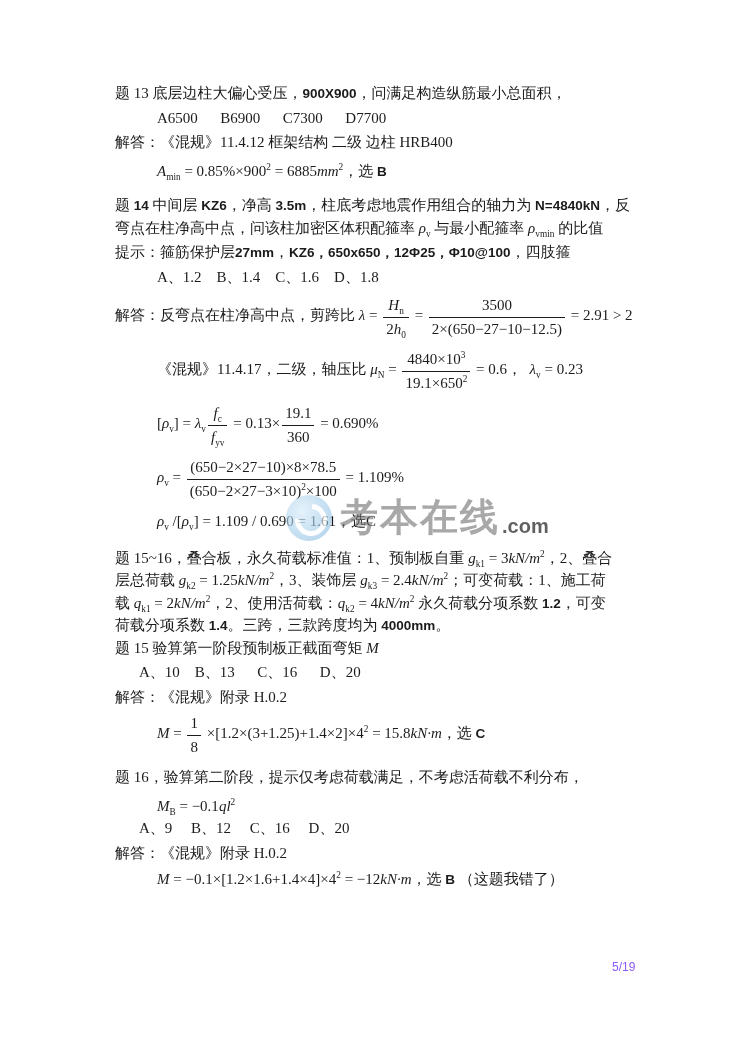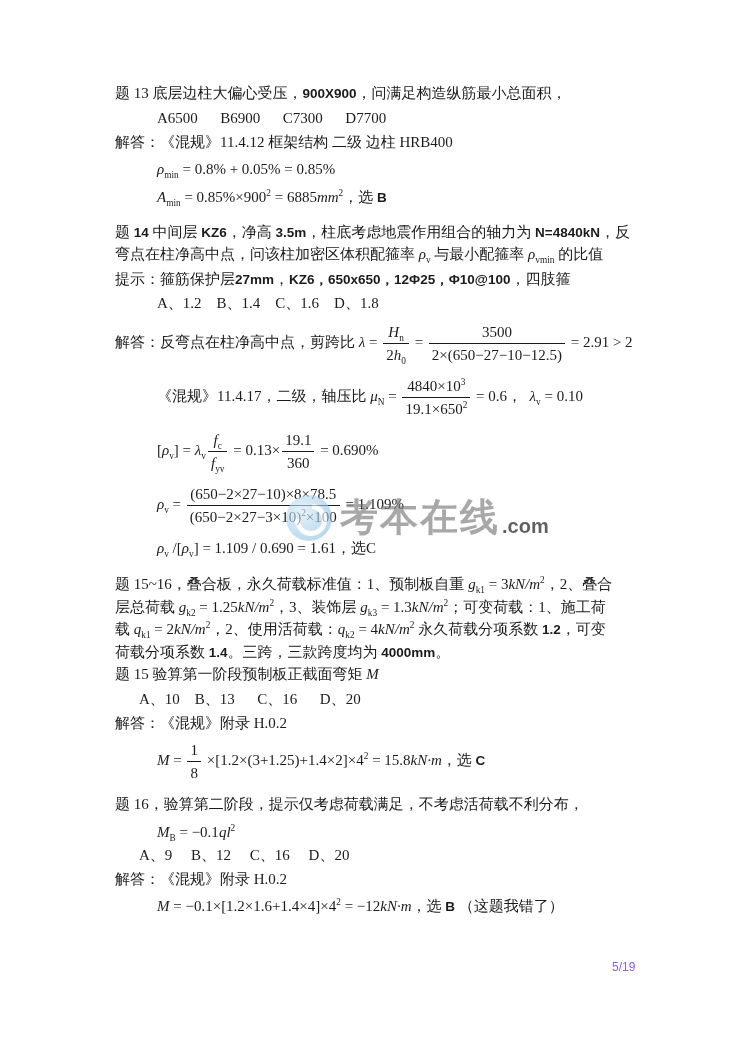--- a/index.html
+++ b/index.html
@@ -26,33 +26,32 @@
   .pagenum{position:absolute;left:612px;top:960px;font-family:"Liberation Sans","DejaVu Sans",sans-serif;font-size:12px;color:#8b5cf6;}
 </style>
 </head>
 <body>
 
 <div class="page">
   <div class="content" id="doc">
       <div class="ln" style="margin-left: 0px;"><span>题 13 底层边柱大偏心受压，</span><span class="bd">900X900</span><span>，问满足构造纵筋最小总面积，</span></div>
       <div class="ln" style="margin-left: 42px; margin-top: 2px;"><span>A6500      B6900      C7300      D7700</span></div>
       <div class="ln" style="margin-left: 0px; margin-top: 2px;"><span>解答：《混规》11.4.12 框架结构 二级 边柱 HRB400</span></div>
-      <div class="ln" style="margin-left: 42px; margin-top: 4px;"><span class="it">ρ</span><sub>min</sub><span> = 0.8% + 0.05% = 0.85%</span></div>
       <div class="ln" style="margin-left: 42px; margin-top: 6px;"><span class="it">A</span><sub>min</sub><span> = 0.85%×900</span><sup>2</sup><span> = 6885</span><span class="it">mm</span><sup>2</sup><span>，选 </span><span class="bd">B</span></div>
       <div class="ln" style="margin-left: 0px; margin-top: 12px;"><span>题 </span><span class="bd">14</span><span> 中间层 </span><span class="bd">KZ6</span><span>，净高 </span><span class="bd">3.5m</span><span>，柱底考虑地震作用组合的轴力为 </span><span class="bd">N=4840kN</span><span>，反</span></div>
       <div class="ln" style="margin-left: 0px;"><span>弯点在柱净高中点，问该柱加密区体积配箍率 </span><span class="it">ρ</span><sub>v</sub><span> 与最小配箍率 </span><span class="it">ρ</span><sub>vmin</sub><span> 的比值</span></div>
       <div class="ln" style="margin-left: 0px; margin-top: 2px;"><span>提示：箍筋保护层</span><span class="bd">27mm</span><span>，</span><span class="bd">KZ6，650x650，12Φ25，Φ10@100</span><span>，四肢箍</span></div>
       <div class="ln" style="margin-left: 42px; margin-top: 2px;"><span>A、1.2    B、1.4    C、1.6    D、1.8</span></div>
       <div class="ln" style="margin-left: 0px; margin-top: 6px;"><span>解答：反弯点在柱净高中点，剪跨比 </span><span class="it">λ</span><span> = </span><span class="frac"><span class="fn"><span class="it">H</span><sub>n</sub></span><span class="fd"><span>2</span><span class="it">h</span><sub>0</sub></span></span><span> = </span><span class="frac"><span class="fn"><span>3500</span></span><span class="fd"><span>2×(650−27−10−12.5)</span></span></span><span> = 2.91 &gt; 2</span></div>
-      <div class="ln" style="margin-left: 42px; margin-top: 8px;"><span>《混规》11.4.17，二级，轴压比 </span><span class="it">μ</span><sub>N</sub><span> = </span><span class="frac"><span class="fn"><span>4840×10</span><sup>3</sup></span><span class="fd"><span>19.1×650</span><sup>2</sup></span></span><span> = 0.6，  </span><span class="it">λ</span><sub>v</sub><span> = 0.10</span></div>
+      <div class="ln" style="margin-left: 42px; margin-top: 8px;"><span>《混规》11.4.17，二级，轴压比 </span><span class="it">μ</span><sub>N</sub><span> = </span><span class="frac"><span class="fn"><span>4840×10</span><sup>3</sup></span><span class="fd"><span>19.1×650</span><sup>2</sup></span></span><span> = 0.6，  </span><span class="it">λ</span><sub>v</sub><span> = 0.23</span></div>
       <div class="ln" style="margin-left: 42px; margin-top: 8px;"><span>[</span><span class="it">ρ</span><sub>v</sub><span>] = </span><span class="it">λ</span><sub>v</sub><span class="frac"><span class="fn"><span class="it">f</span><sub>c</sub></span><span class="fd"><span class="it">f</span><sub>yv</sub></span></span><span> = 0.13×</span><span class="frac"><span class="fn"><span>19.1</span></span><span class="fd"><span>360</span></span></span><span> = 0.690%</span></div>
       <div class="ln" style="margin-left: 42px; margin-top: 8px;"><span class="it">ρ</span><sub>v</sub><span> = </span><span class="frac"><span class="fn"><span>(650−2×27−10)×8×78.5</span></span><span class="fd"><span>(650−2×27−3×10)</span><sup>2</sup><span>×100</span></span></span><span> = 1.109%</span></div>
       <div class="ln" style="margin-left: 42px; margin-top: 8px;"><span class="it">ρ</span><sub>v</sub><span> /[</span><span class="it">ρ</span><sub>v</sub><span>] = 1.109 / 0.690 = 1.61，选</span><span>C</span></div>
       <div class="ln" style="margin-left: 0px; margin-top: 14px;"><span>题 15~16，叠合板，永久荷载标准值：1、预制板自重 </span><span class="it">g</span><sub>k1</sub><span> = 3</span><span class="it">kN/m</span><sup>2</sup><span>，2、叠合</span></div>
-      <div class="ln" style="margin-left: 0px;"><span>层总荷载 </span><span class="it">g</span><sub>k2</sub><span> = 1.25</span><span class="it">kN/m</span><sup>2</sup><span>，3、装饰层 </span><span class="it">g</span><sub>k3</sub><span> = 1.3</span><span class="it">kN/m</span><sup>2</sup><span>；可变荷载：1、施工荷</span></div>
+      <div class="ln" style="margin-left: 0px;"><span>层总荷载 </span><span class="it">g</span><sub>k2</sub><span> = 1.25</span><span class="it">kN/m</span><sup>2</sup><span>，3、装饰层 </span><span class="it">g</span><sub>k3</sub><span> = 2.4</span><span class="it">kN/m</span><sup>2</sup><span>；可变荷载：1、施工荷</span></div>
       <div class="ln" style="margin-left: 0px;"><span>载 </span><span class="it">q</span><sub>k1</sub><span> = 2</span><span class="it">kN/m</span><sup>2</sup><span>，2、使用活荷载：</span><span class="it">q</span><sub>k2</sub><span> = 4</span><span class="it">kN/m</span><sup>2</sup><span> 永久荷载分项系数 </span><span class="bd">1.2</span><span>，可变</span></div>
       <div class="ln" style="margin-left: 0px;"><span>荷载分项系数 </span><span class="bd">1.4</span><span>。三跨，三款跨度均为 </span><span class="bd">4000mm</span><span>。</span></div>
       <div class="ln" style="margin-left: 0px;"><span>题 15 验算第一阶段预制板正截面弯矩 </span><span class="it">M</span></div>
       <div class="ln" style="margin-left: 24px; margin-top: 2px;"><span>A、10    B、13      C、16      D、20</span></div>
       <div class="ln" style="margin-left: 0px; margin-top: 2px;"><span>解答：《混规》附录 H.0.2</span></div>
       <div class="ln" style="margin-left: 42px; margin-top: 4px;"><span class="it">M</span><span> = </span><span class="frac"><span class="fn"><span>1</span></span><span class="fd"><span>8</span></span></span><span> ×[1.2×(3+1.25)+1.4×2]×4</span><sup>2</sup><span> = 15.8</span><span class="it">kN·m</span><span>，选 </span><span class="bd">C</span></div>
       <div class="ln" style="margin-left: 0px; margin-top: 8px;"><span>题 16，验算第二阶段，提示仅考虑荷载满足，不考虑活荷载不利分布，</span></div>
       <div class="ln" style="margin-left: 42px; margin-top: 6px;"><span class="it">M</span><sub>B</sub><span> = −0.1</span><span class="it">ql</span><sup>2</sup></div>
       <div class="ln" style="margin-left: 24px; margin-top: 0;"><span>A、9     B、12     C、16     D、20</span></div>
       <div class="ln" style="margin-left: 0px; margin-top: 2px;"><span>解答：《混规》附录 H.0.2</span></div>

